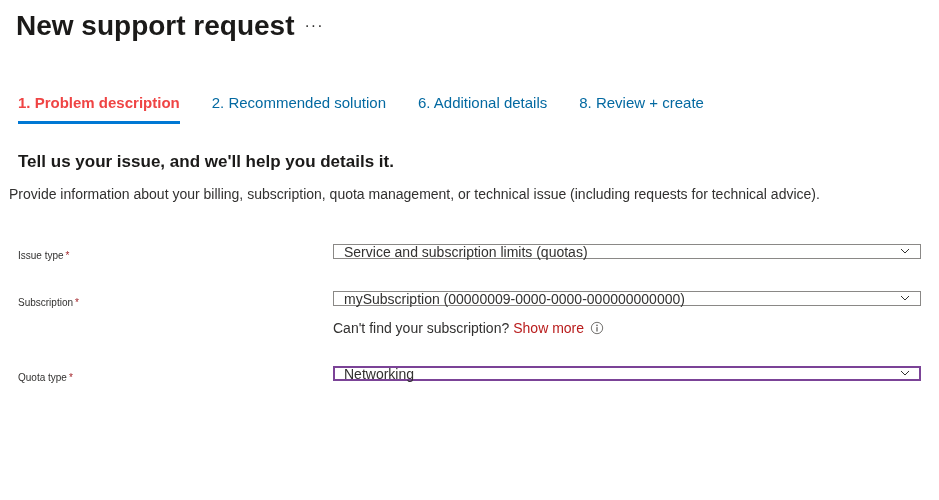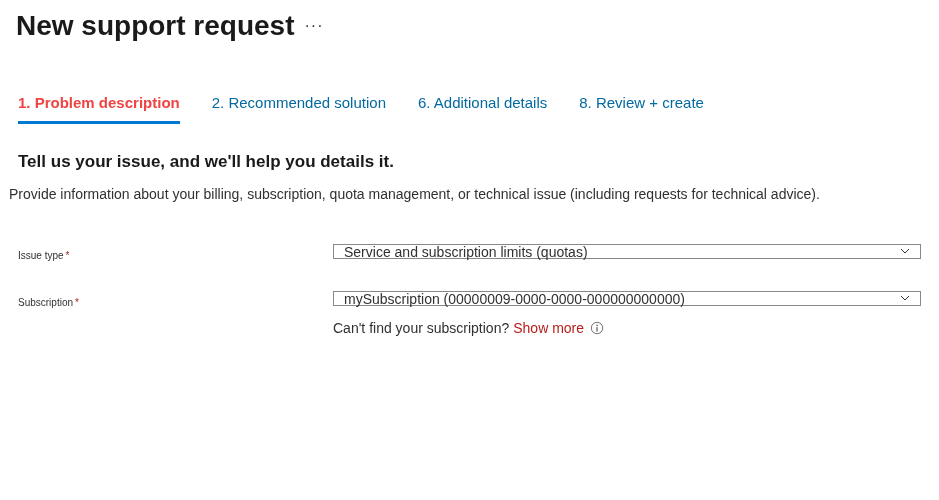--- a/index.html
+++ b/index.html
@@ -197,15 +197,30 @@
               <circle cx="8" cy="8" r="6.5" stroke="#605e5c" stroke-width="1" fill="none"></circle>
               <circle cx="8" cy="5" r="0.9" fill="#605e5c"></circle>
               <rect x="7.3" y="7" width="1.4" height="5" fill="#605e5c"></rect>
             </svg>
         </span>
       </div>
     </div>
   </div>
 
   <div class="form-row">
+    <div class="form-label">
+      <span>Quota type</span><span class="req-asterisk">*</span>
+    </div>
+    <div class="form-field-col">
+      <div class="select-wrap">
+        <div class="select-box active-field">
+          <span>Networking</span>
+        </div>
+        <span class="chevron-down">
+          <svg width="12" height="12" viewBox="0 0 12 12">
+              <path d="M2 4 L6 8 L10 4" stroke="#323130" stroke-width="1" fill="none"></path>
+            </svg>
+        </span>
+      </div>
+    </div>
   </div>
 
 </div>
 
 </body></html>

